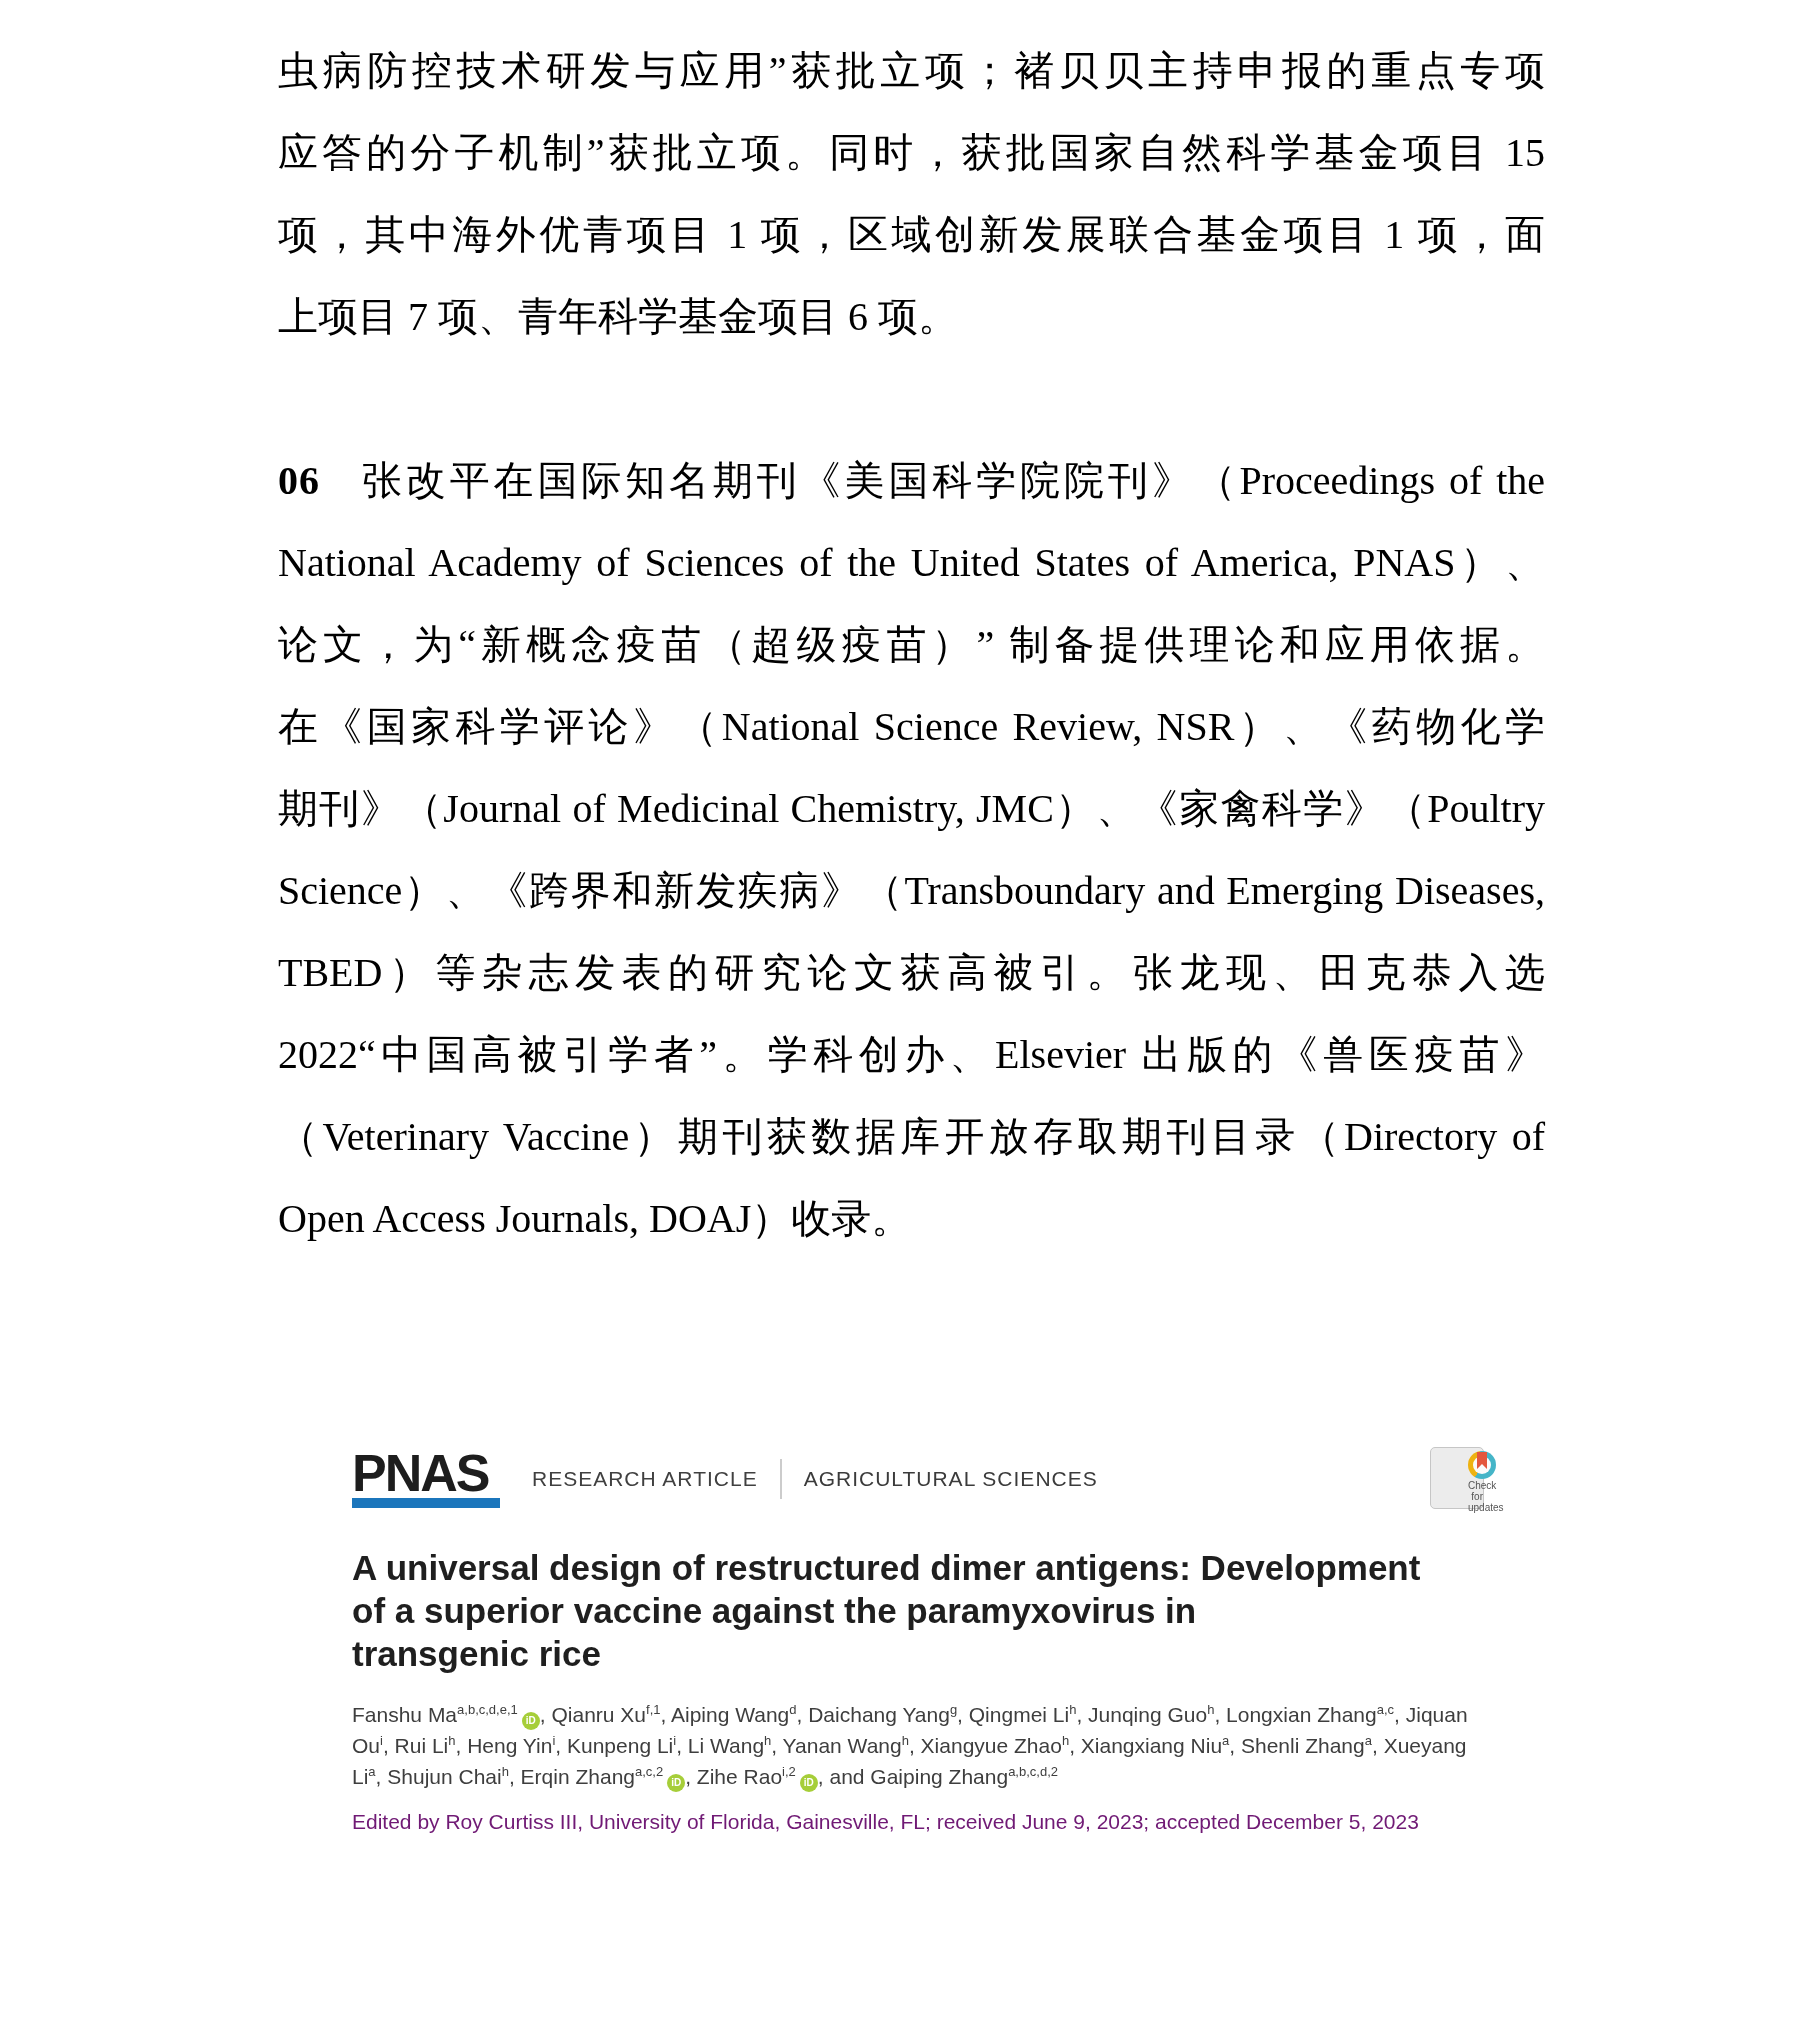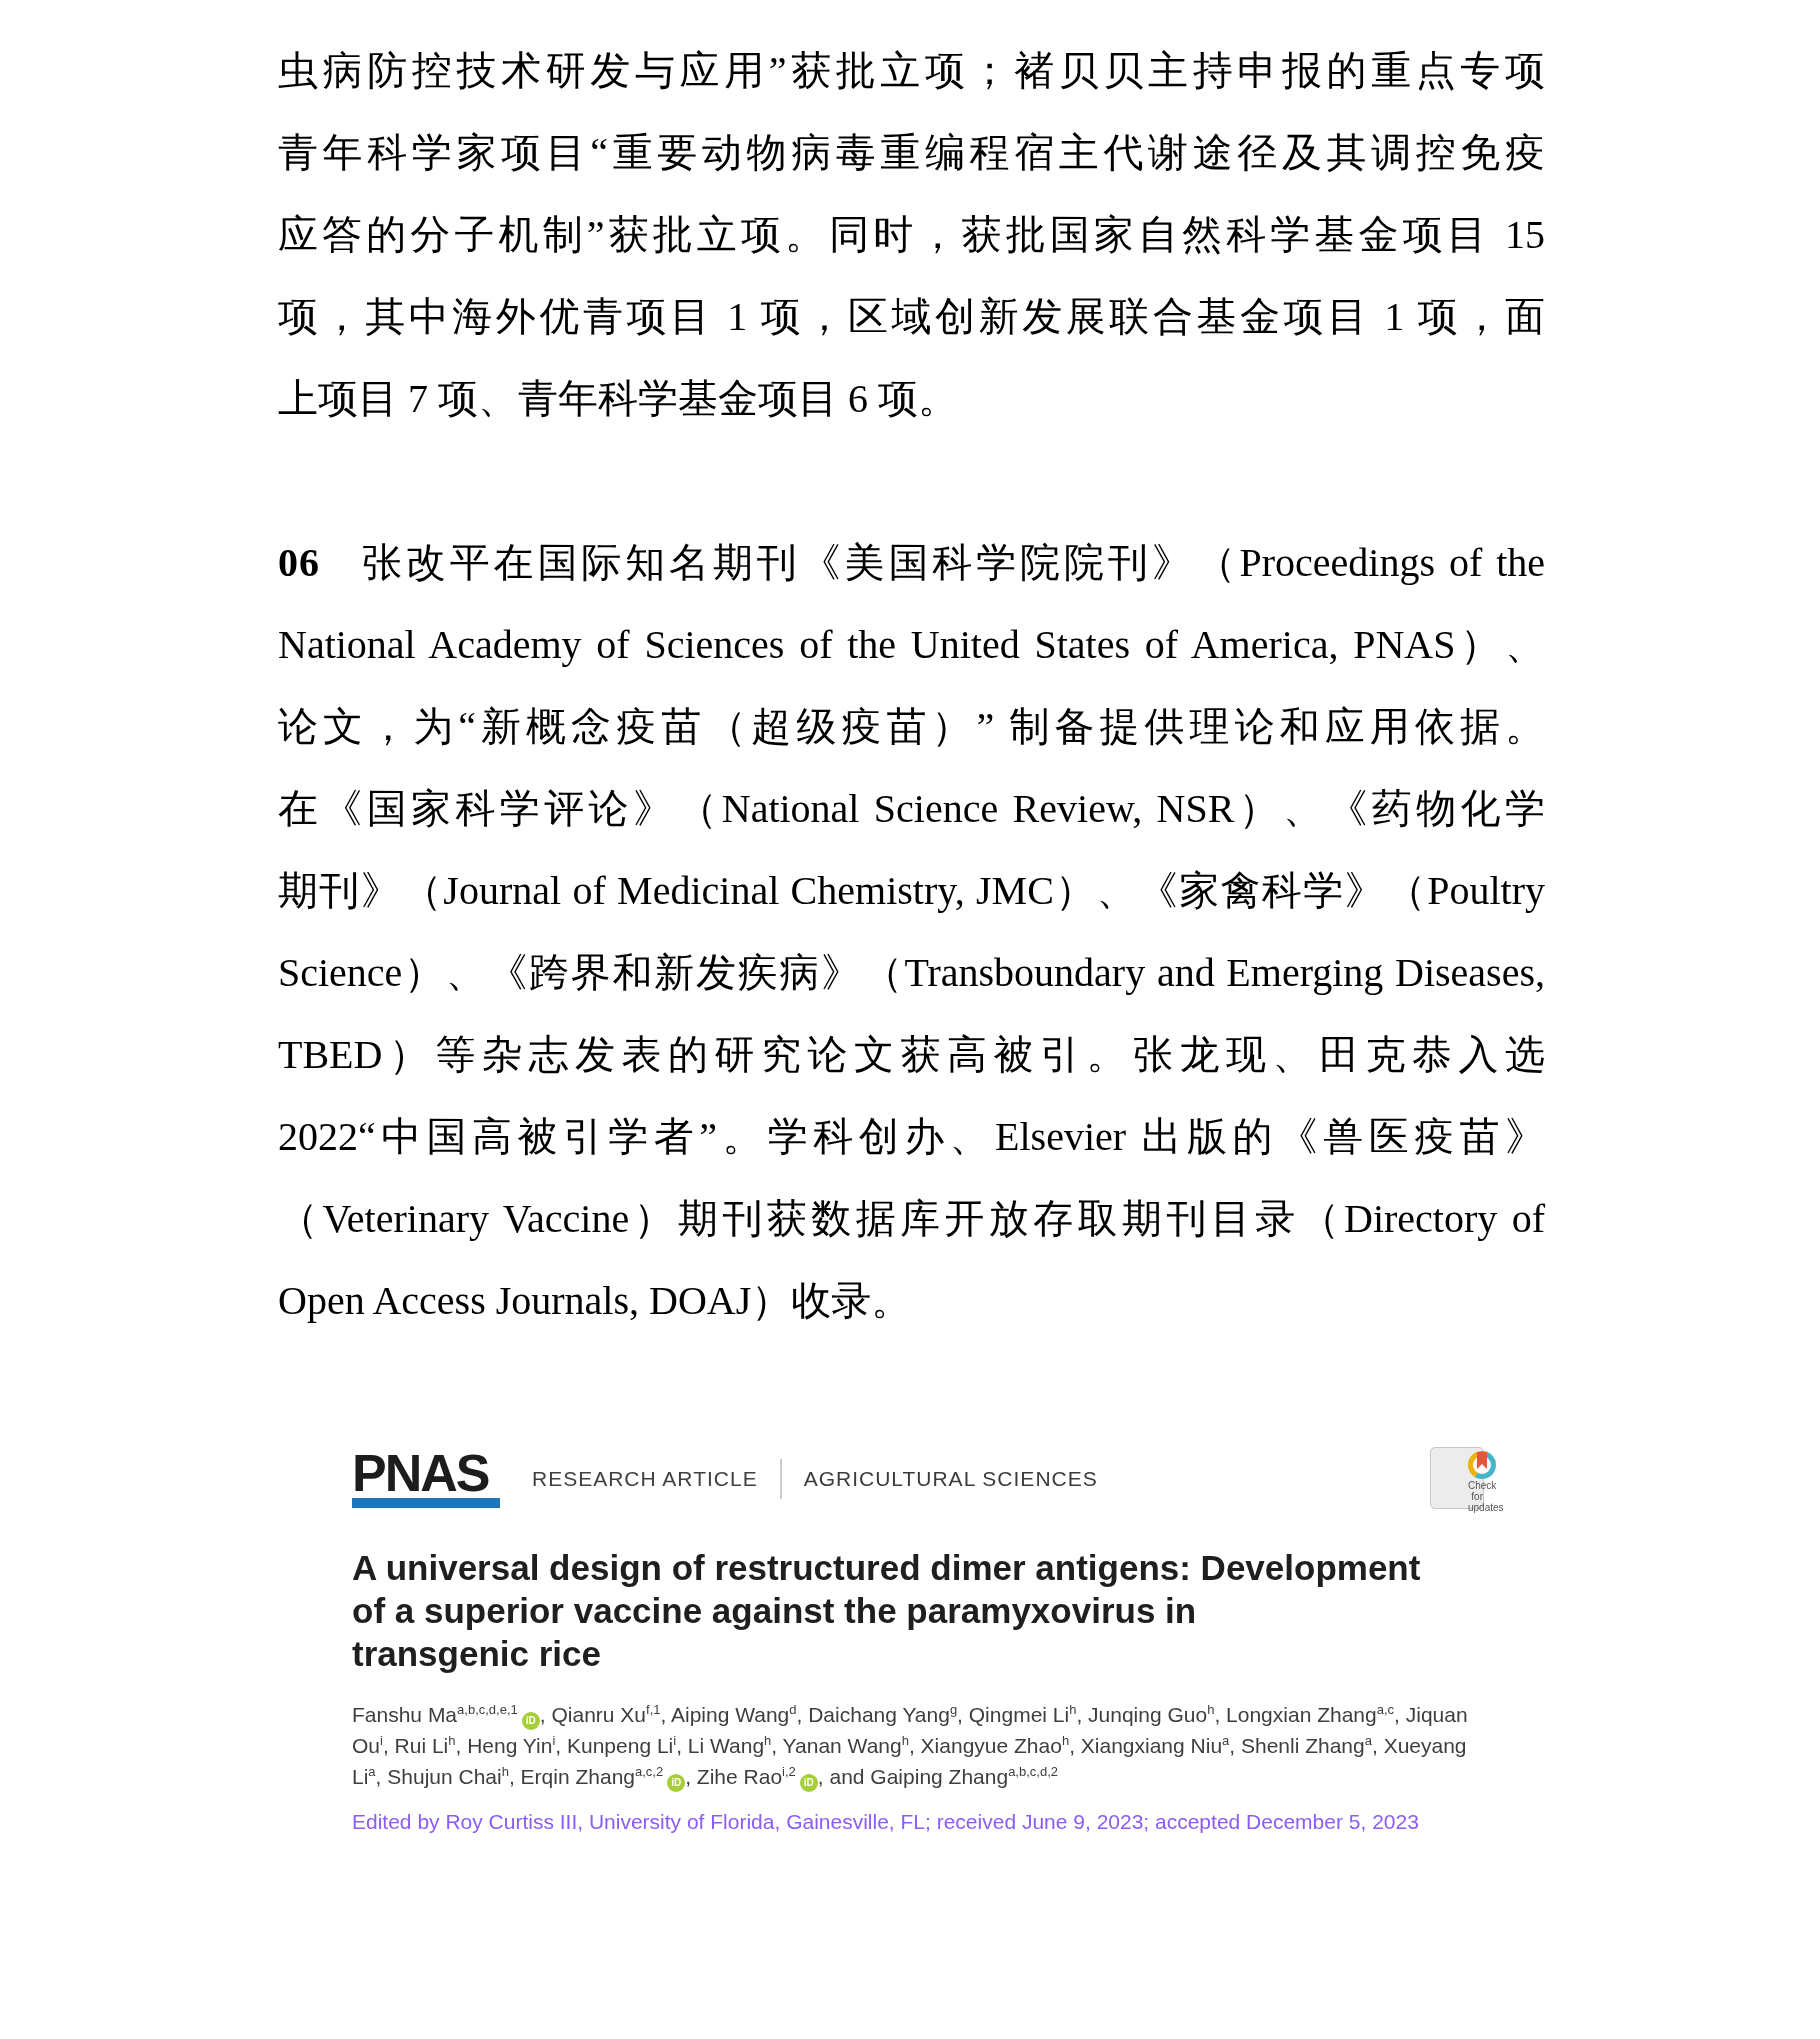--- a/index.html
+++ b/index.html
@@ -34,30 +34,29 @@
              width:10px;height:17px;background:#e4573d;
              clip-path:polygon(0 0,100% 0,100% 100%,50% 70%,0 100%);}
   .badge-text{font-size:10px;line-height:11px;color:#555555;}
 
   .fig-title{margin-top:35px;font-size:35px;line-height:43px;font-weight:700;color:#1f1f1f;}
   .authors{margin-top:24px;font-size:21px;line-height:31px;color:#3e3e3e;width:1120px;}
   .authors sup{font-size:13px;line-height:0;}
   .orcid{display:inline-block;width:18px;height:18px;border-radius:50%;background:#a6ce39;
          color:#ffffff;font-size:10px;font-weight:700;line-height:18px;text-align:center;
          margin-left:4px;vertical-align:-2px;}
-  .edited{margin-top:18px;font-size:21px;color:#8b5cf6;}
+  .edited{margin-top:18px;font-size:21px;color:#701a75;}
 </style>
 </head>
 <body>
 
 <div class="doc">
 
   <div class="text-block">
     <div class="tline j">虫病防控技术研发与应用”获批立项；褚贝贝主持申报的重点专项</div>
-    <div class="tline j">青年科学家项目“重要动物病毒重编程宿主代谢途径及其调控免疫</div>
     <div class="tline j">应答的分子机制”获批立项。同时，获批国家自然科学基金项目 15</div>
     <div class="tline j">项，其中海外优青项目 1 项，区域创新发展联合基金项目 1 项，面</div>
     <div class="tline">上项目 7 项、青年科学基金项目 6 项。</div>
     <div class="tline blank"></div>
     <div class="tline j"><span class="pnum">06</span><span>张改平在国际知名期刊《美国科学院院刊》（Proceedings of the</span></div>
     <div class="tline j">National Academy of Sciences of the United States of America, PNAS）、</div>
     <div class="tline j">论文，为“新概念疫苗（超级疫苗）” 制备提供理论和应用依据。</div>
     <div class="tline j">在《国家科学评论》（National Science Review, NSR）、《药物化学</div>
     <div class="tline j">期刊》（Journal of Medicinal Chemistry, JMC）、《家禽科学》（Poultry</div>
     <div class="tline j">Science）、《跨界和新发疾病》（Transboundary and Emerging Diseases,</div>

